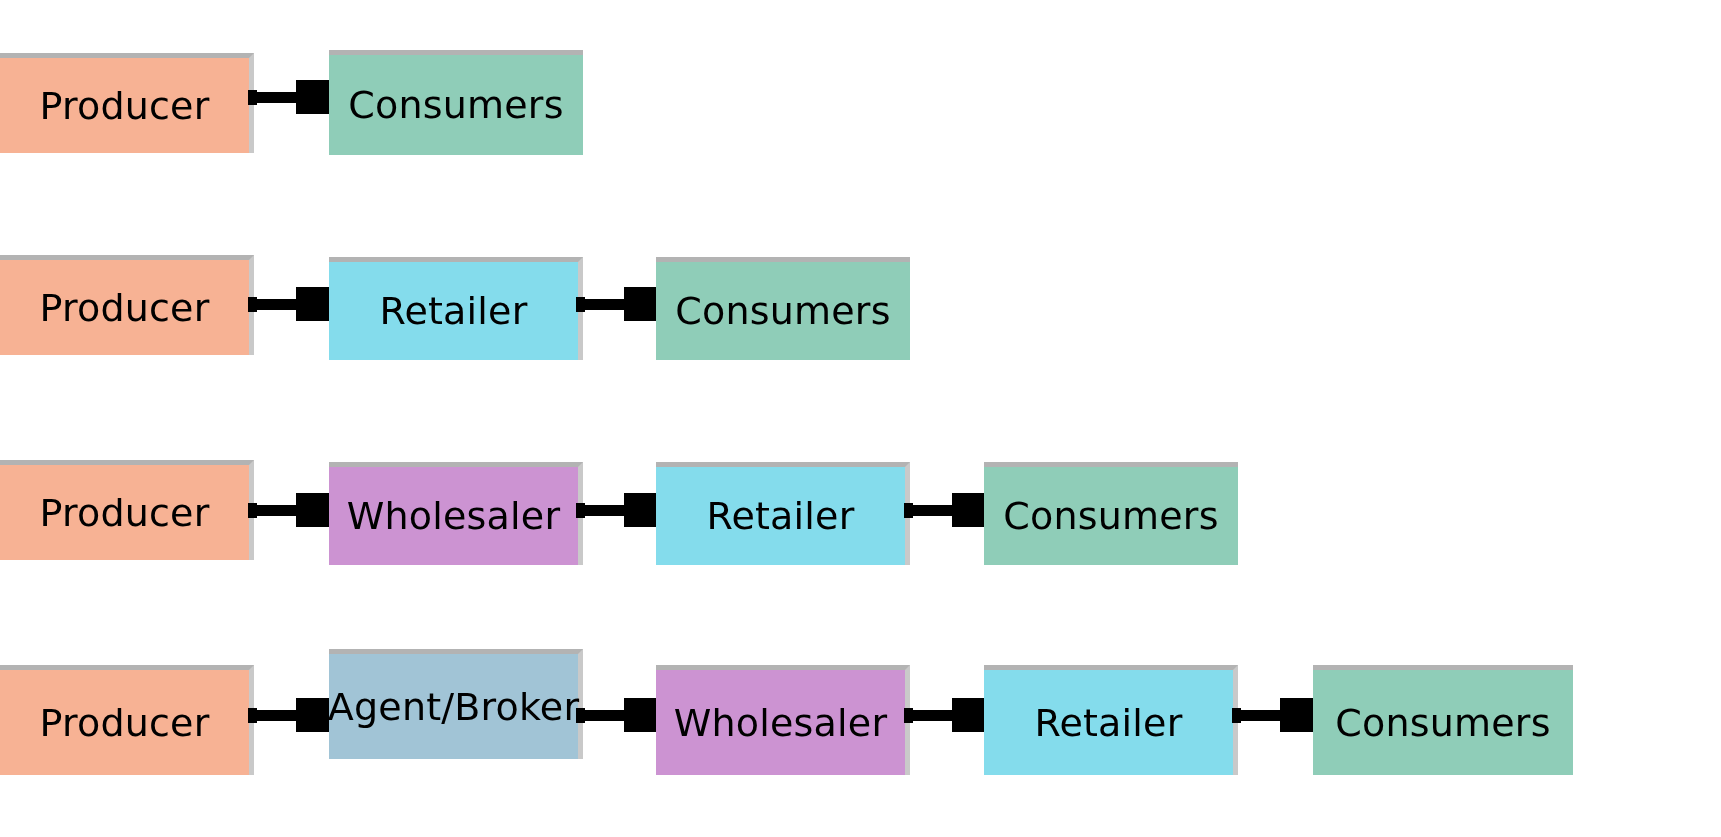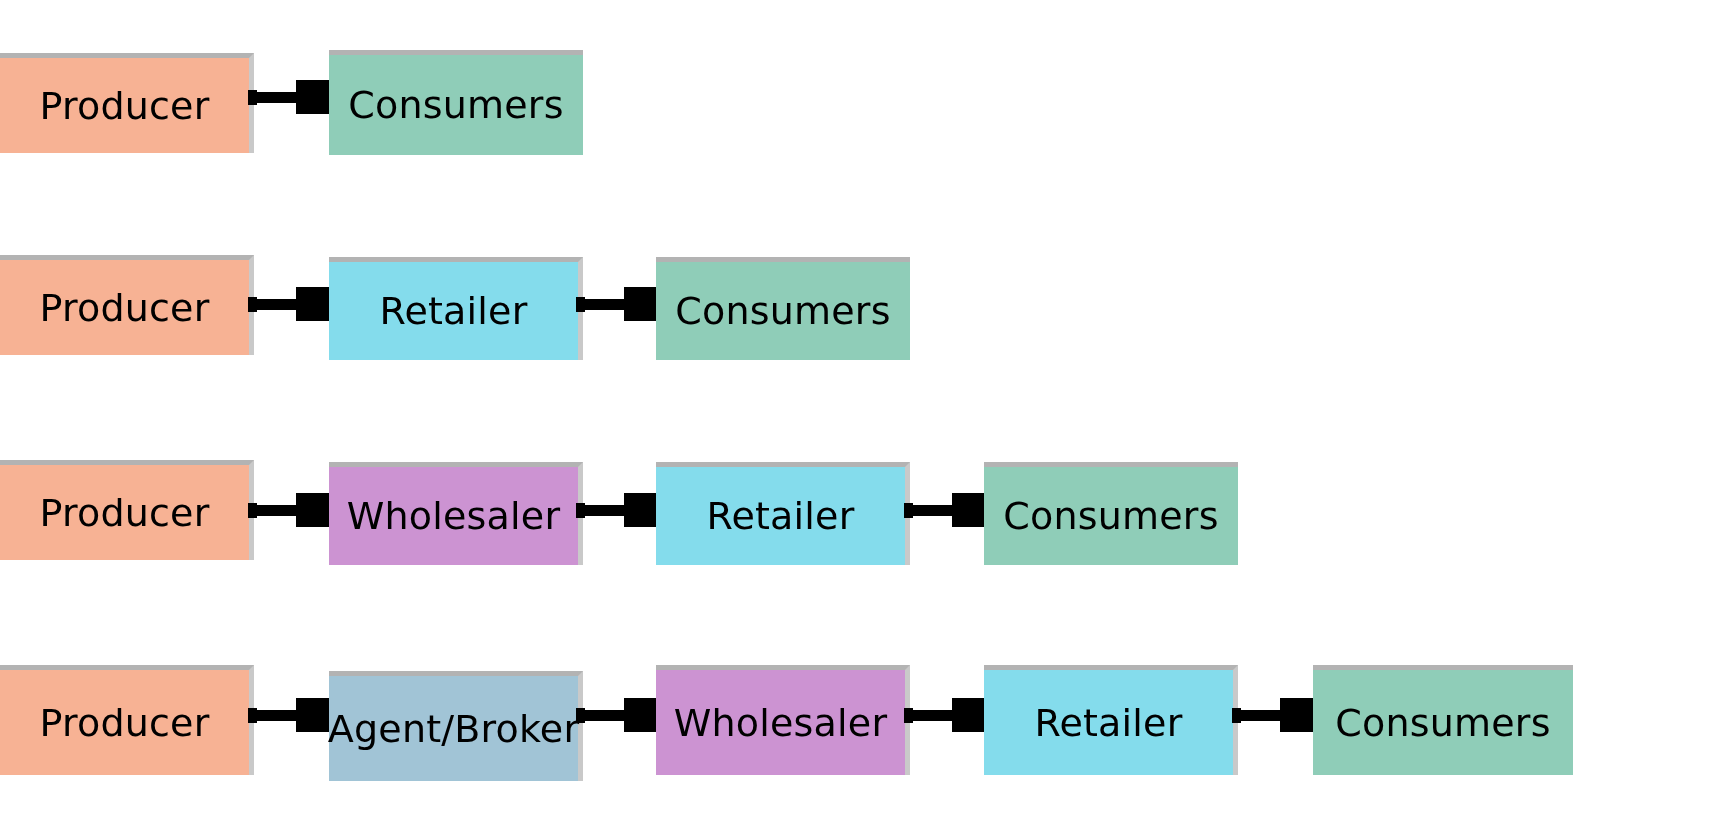--- a/index.html
+++ b/index.html
@@ -224,21 +224,21 @@
       <span>Producer</span>
     </div>
 
     <div class="arrow" style="left:248px; top:698px; width:85px;">
       <span class="tailcap"></span>
       <span class="shaft" style="width:55px;"></span>
       <span class="head" style="left:48px;"></span>
       <span class="tip" style="left:80px; width:10px;"></span>
     </div>
 
-    <div class="node" style="left:329px; top:671px; width:254px; height:110px; background:#a1c4d6;">
+    <div class="node" style="left:329px; top:649px; width:254px; height:110px; background:#a1c4d6;">
       <span>Agent/Broker</span>
     </div>
 
     <div class="arrow" style="left:576px; top:698px; width:85px;">
       <span class="tailcap"></span>
       <span class="shaft" style="width:55px;"></span>
       <span class="head" style="left:48px;"></span>
       <span class="tip" style="left:80px; width:10px;"></span>
     </div>
 

